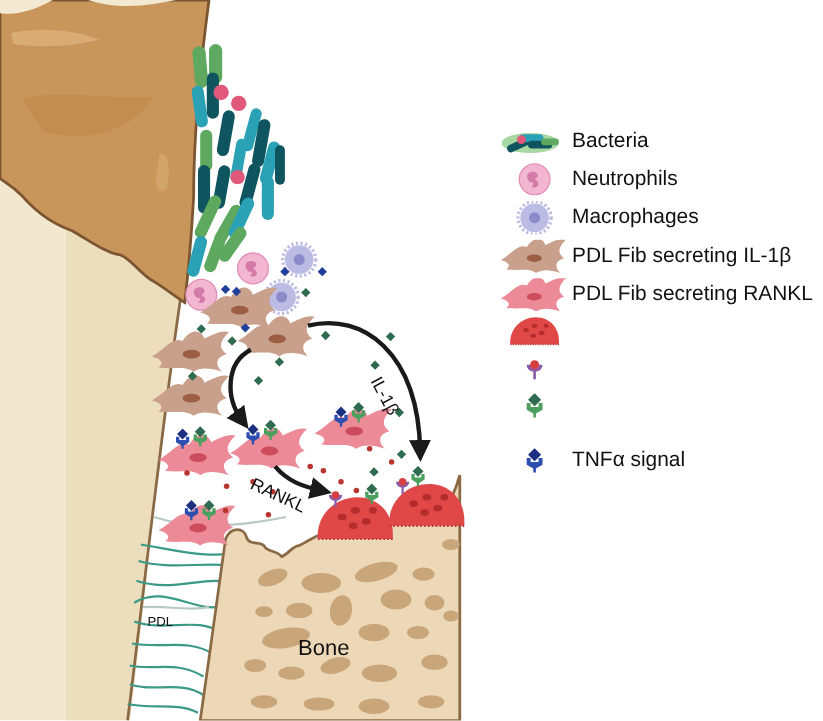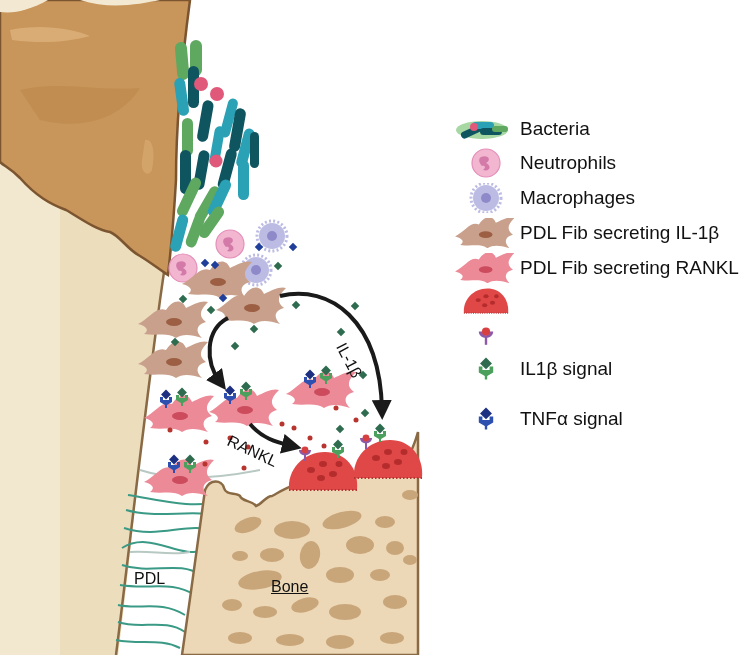--- a/index.html
+++ b/index.html
@@ -206,22 +206,22 @@
       <circle cx="310" cy="438" r="2.5"></circle>
   </g>
 
   <path d="M280,296 C330,284 380,320 382,410" fill="none" stroke="#1a1a1a" stroke-width="4" marker-end="url(#arrowHead)"></path>
   <path d="M228,318 C205,330 205,362 220,382" fill="none" stroke="#1a1a1a" stroke-width="4" marker-end="url(#arrowHead)"></path>
   <path d="M250,424 C262,438 275,442 292,446" fill="none" stroke="#1a1a1a" stroke-width="4" marker-end="url(#arrowHead)"></path>
 </svg>
 
 <div class="lbl" style="left:348px; top:340px; font-size:16px; transform:rotate(62deg); transform-origin:left top;">IL-1β</div>
 <div class="lbl" style="left:232px; top:432px; font-size:16px; transform:rotate(25deg); transform-origin:left top;">RANKL</div>
-<div class="lbl" style="left:134px; top:570px; font-size:16px;">PDL</div>
-<div class="lbl" style="left:271px; top:578px; font-size:16px;text-decoration:underline;">Bone</div>
+<div class="lbl" style="left:134px; top:558px; font-size:12px;">PDL</div>
+<div class="lbl" style="left:271px; top:578px; font-size:20px;">Bone</div>
 
 <div class="legend">
   <div class="legend-item" style="top:0;">
     <svg class="legend-icon" viewBox="0 0 66 30">
       <ellipse cx="30" cy="16" rx="26" ry="9" fill="#a7d7a3"></ellipse>
       <rect x="8" y="14" width="24" height="7" rx="3.5" fill="#0f5560" transform="rotate(-25 20 17)"></rect>
       <rect x="20" y="8" width="22" height="7" rx="3.5" fill="#2aa1b4"></rect>
       <rect x="28" y="14" width="22" height="7" rx="3.5" fill="#0f5560"></rect>
       <circle cx="22" cy="13" r="4" fill="#e0587a"></circle>
       <rect x="40" y="12" width="16" height="6" rx="3" fill="#5fa860"></rect>
@@ -273,21 +273,20 @@
           <use href="#rankSig"></use>
         </g>
     </svg>
   </div>
   <div class="legend-item" style="top:240px;">
     <svg class="legend-icon" viewBox="0 0 66 30">
       <g transform="translate(34 16) scale(1.2)">
           <use href="#ilSig"></use>
         </g>
     </svg>
-    <span class="legend-text">IL1β signal</span>
   </div>
   <div class="legend-item" style="top:290px;">
     <svg class="legend-icon" viewBox="0 0 66 30">
       <g transform="translate(34 16) scale(1.2)">
           <use href="#tnfSig"></use>
         </g>
     </svg>
     <span class="legend-text">TNFα signal</span>
   </div>
 </div>

